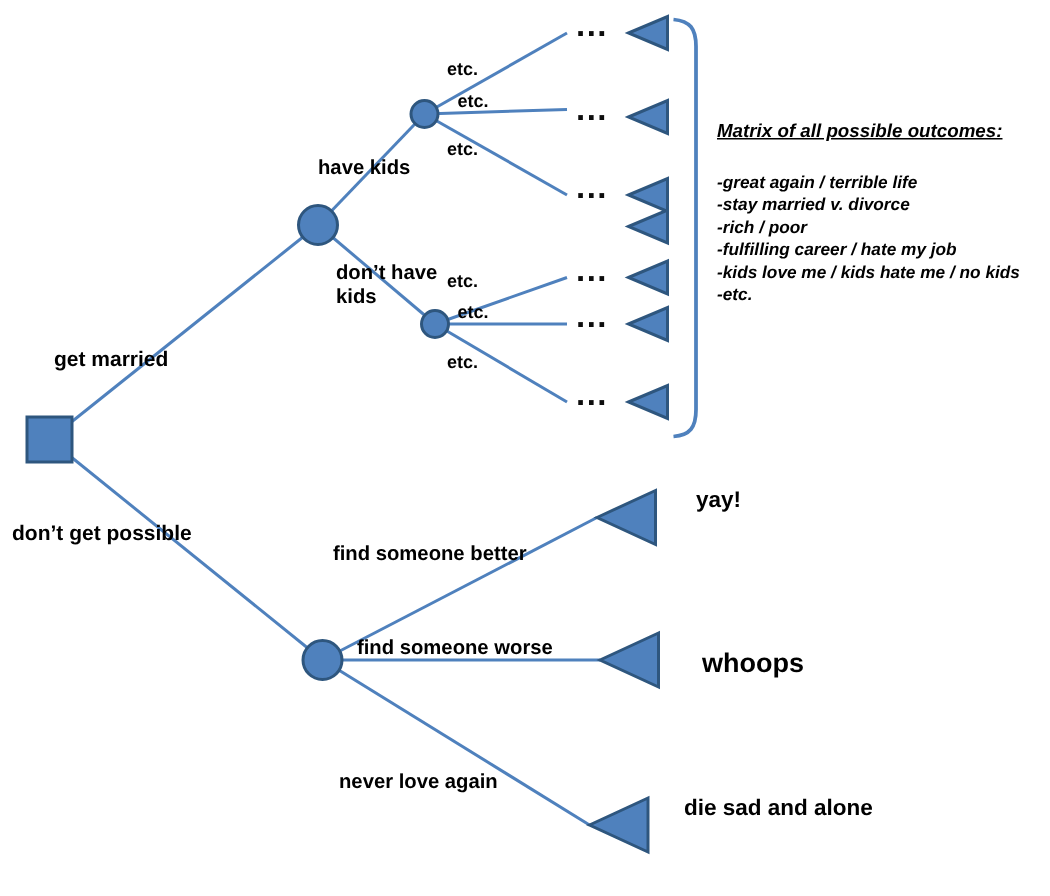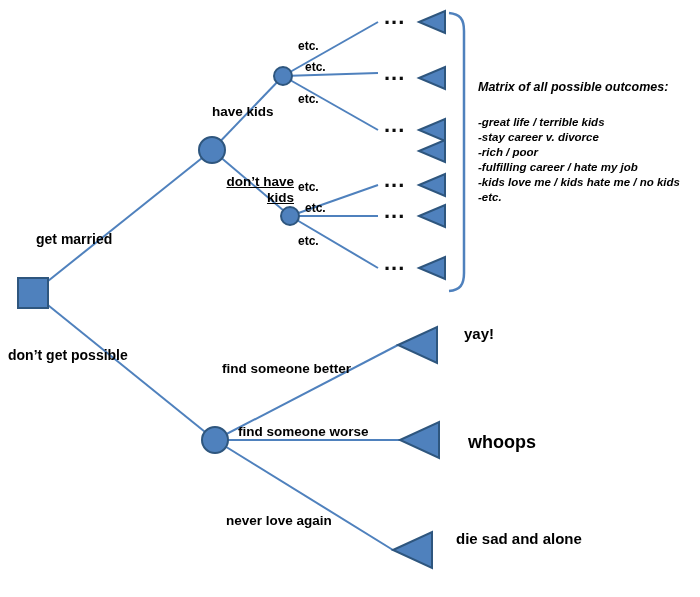--- a/index.html
+++ b/index.html
@@ -10,30 +10,30 @@
     background:#ffffff; overflow:hidden;
   }
   svg.wires { position:absolute; left:0; top:0; }
   .lbl {
     position:absolute; font-weight:bold; color:#000;
     white-space:nowrap; line-height:1.15;
   }
   .lbl.big   { font-size:14px; }
   .lbl.mid   { font-size:13.5px; }
   .lbl.small { font-size:12px; }
-  .lbl.wrap  { white-space:normal; text-align:right;text-decoration:underline; }
+  .lbl.wrap  { white-space:normal; text-align:left; }
   .dots {
     position:absolute; font-weight:bold; font-size:22px;
     letter-spacing:1px; color:#0d0d0d; line-height:1;
   }
   .matrix {
     position:absolute; left:478px; top:80px; width:218px;
     font-style:italic; font-weight:bold; color:#000;
   }
-  .matrix-title { font-size:12.5px; margin-bottom:21px; }
+  .matrix-title { font-size:12.5px; margin-bottom:21px;text-decoration:underline; }
   .matrix-item  { font-size:11.5px; line-height:15px; }
 </style>
 </head>
 <body>
 
 <div class="canvas">
 
   <svg class="wires" width="700" height="597" viewBox="0 0 700 597">
 
     <g stroke="#4f81bd" stroke-width="2" fill="none">
@@ -90,22 +90,22 @@
 
   <div class="dots" style="left:384px; top:6px;">...</div>
   <div class="dots" style="left:384px; top:62px;">...</div>
   <div class="dots" style="left:384px; top:114px;">...</div>
   <div class="dots" style="left:384px; top:169px;">...</div>
   <div class="dots" style="left:384px; top:200px;">...</div>
   <div class="dots" style="left:384px; top:252px;">...</div>
 
   <div class="matrix">
     <div class="matrix-title">Matrix of all possible outcomes:</div>
-    <div class="matrix-item">-great life / terrible kids</div>
-    <div class="matrix-item">-stay career v. divorce</div>
+    <div class="matrix-item">-great again / terrible life</div>
+    <div class="matrix-item">-stay married v. divorce</div>
     <div class="matrix-item">-rich / poor</div>
     <div class="matrix-item">-fulfilling career / hate my job</div>
     <div class="matrix-item">-kids love me / kids hate me / no kids</div>
     <div class="matrix-item">-etc.</div>
   </div>
 
   <div class="lbl mid" style="left:222px; top:361px;">find someone better</div>
   <div class="lbl mid" style="left:238px; top:424px;">find someone worse</div>
   <div class="lbl mid" style="left:226px; top:513px;">never love again</div>
 

